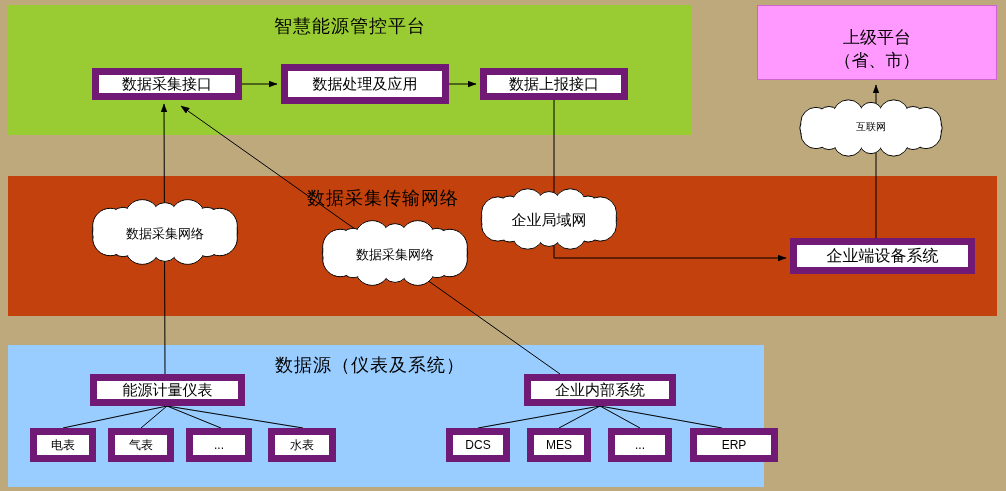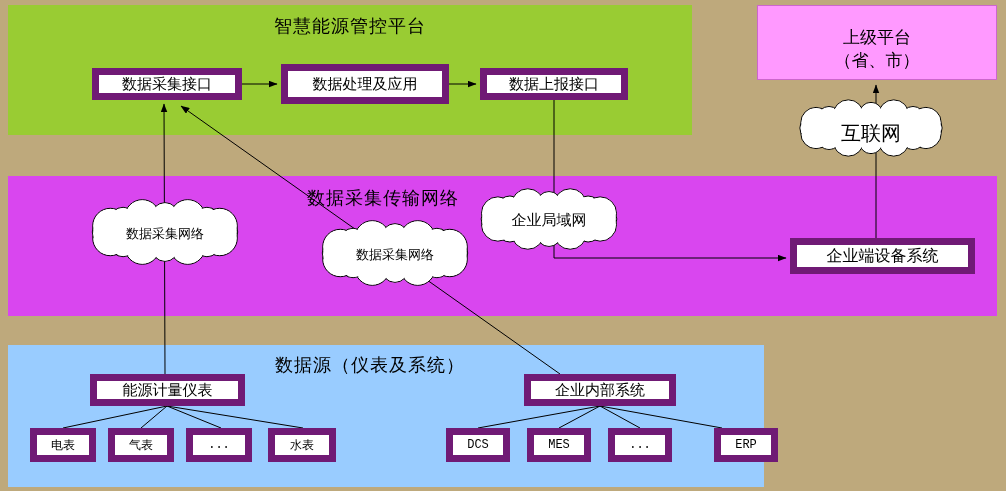--- a/index.html
+++ b/index.html
@@ -1,19 +1,19 @@
 <!DOCTYPE html>
 <html><head>
 <meta charset="utf-8">
 <style>
   html,body{margin:0;padding:0;background:#fff}
   #canvas{
     position:relative;width:1006px;height:491px;overflow:hidden;
     background:#BEA97C;color:#000;
-    font-family:Liberation Mono, monospace;
+    font-family:Liberation Sans, sans-serif;
   }
   .band{position:absolute}
   .band-title{position:absolute;z-index:4;font-size:18px;text-align:center;letter-spacing:1px;white-space:nowrap}
   .nbox{
     position:absolute;background:#fff;border:7px solid #701a75;box-sizing:border-box;
     display:flex;align-items:center;justify-content:center;
     font-size:15px;z-index:3;white-space:nowrap;
   }
   .leaf{font-size:12px}
   .cloud-label{position:absolute;z-index:3;font-size:13px;text-align:center;white-space:nowrap}
@@ -27,21 +27,21 @@
 </style>
 </head>
 <body>
 
 <div id="canvas">
 
   <div class="band" style="left:8px;top:5px;width:684px;height:130px;background:#99CC33">
     <div class="band-title" style="left:0;width:100%;top:9px">智慧能源管控平台</div>
   </div>
 
-  <div class="band" style="left:8px;top:176px;width:989px;height:140px;background:#d946ef">
+  <div class="band" style="left:8px;top:176px;width:989px;height:140px;background:#c2410c">
     <div class="band-title" style="left:275px;top:10px;width:200px">数据采集传输网络</div>
   </div>
 
   <div class="band" style="left:8px;top:345px;width:756px;height:142px;background:#99CCFF">
     <div class="band-title" style="left:247px;top:8px;width:230px">数据源（仪表及系统）</div>
   </div>
 
   <div class="pink">
     <div class="t">上级平台</div>
     <div class="s">（省、市）</div>
@@ -215,28 +215,28 @@
 
   <div class="nbox" style="left:92px;top:68px;width:150px;height:32px">数据采集接口</div>
   <div class="nbox" style="left:281px;top:64px;width:168px;height:40px">数据处理及应用</div>
   <div class="nbox" style="left:480px;top:68px;width:148px;height:32px">数据上报接口</div>
 
   <div class="nbox" style="left:790px;top:238px;width:185px;height:36px;font-size:16px">企业端设备系统</div>
 
   <div class="cloud-label" style="left:95px;top:225px;width:140px">数据采集网络</div>
   <div class="cloud-label" style="left:325px;top:246px;width:140px">数据采集网络</div>
   <div class="cloud-label" style="left:482px;top:211px;width:134px;font-size:15px">企业局域网</div>
-  <div class="cloud-label" style="left:806px;top:120px;width:130px;font-size:20px">互联网</div>
+  <div class="cloud-label" style="left:806px;top:120px;width:130px;font-size:10px">互联网</div>
 
   <div class="nbox" style="left:90px;top:374px;width:155px;height:32px">能源计量仪表</div>
   <div class="nbox" style="left:524px;top:374px;width:152px;height:32px">企业内部系统</div>
 
   <div class="nbox leaf" style="left:30px;top:428px;width:66px;height:34px">电表</div>
   <div class="nbox leaf" style="left:108px;top:428px;width:66px;height:34px">气表</div>
   <div class="nbox leaf" style="left:186px;top:428px;width:66px;height:34px">...</div>
   <div class="nbox leaf" style="left:268px;top:428px;width:68px;height:34px">水表</div>
 
   <div class="nbox leaf" style="left:446px;top:428px;width:64px;height:34px">DCS</div>
   <div class="nbox leaf" style="left:527px;top:428px;width:64px;height:34px">MES</div>
   <div class="nbox leaf" style="left:608px;top:428px;width:64px;height:34px">...</div>
-  <div class="nbox leaf" style="left:714px;top:428px;width:64px;height:34px">ERP</div>
+  <div class="nbox leaf" style="left:690px;top:428px;width:88px;height:34px">ERP</div>
 
 </div>
 
 </body></html>

